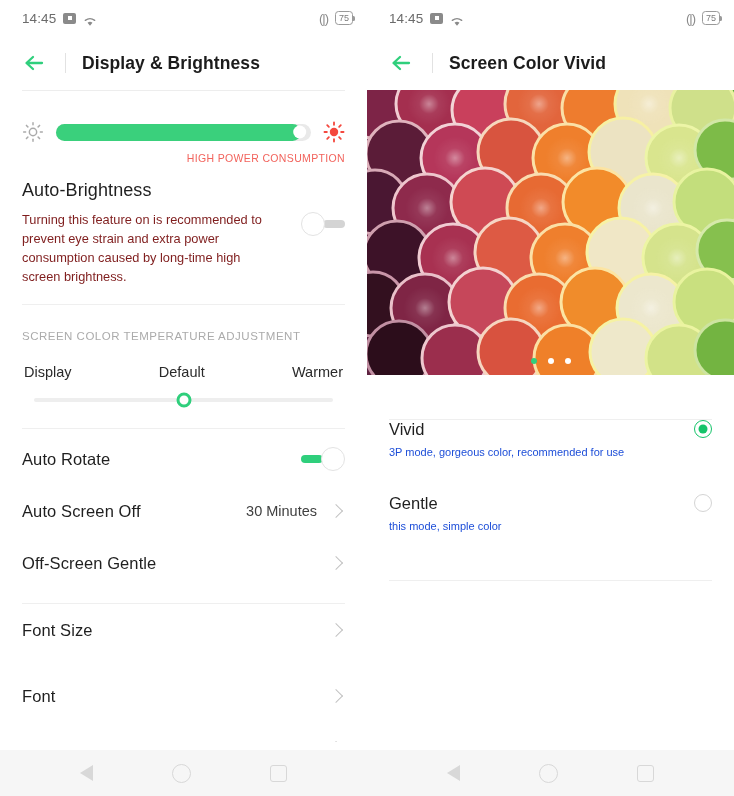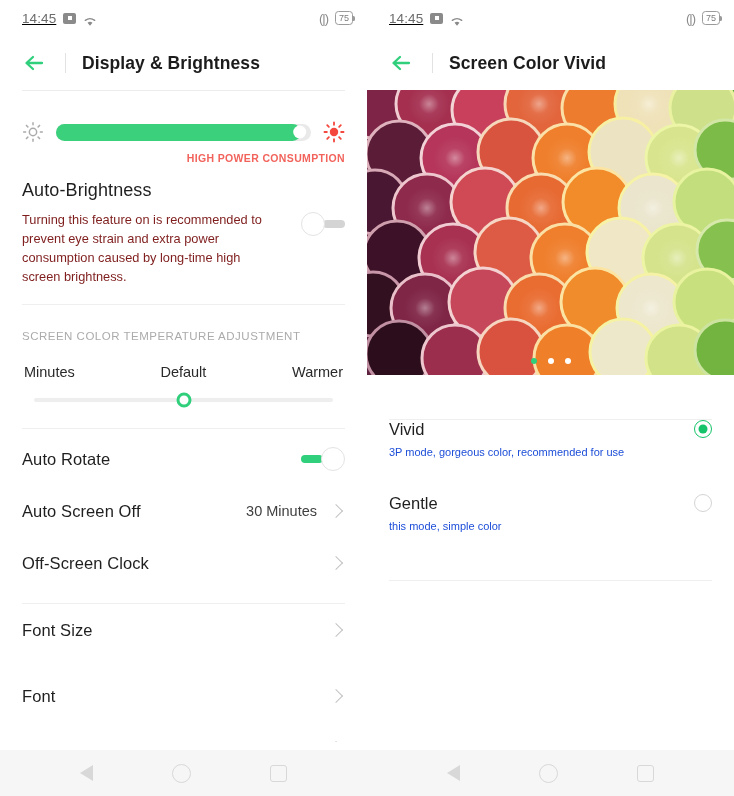--- a/index.html
+++ b/index.html
@@ -33,21 +33,20 @@
     display: flex;
     align-items: center;
     padding: 0 14px 0 22px;
     box-sizing: border-box;
   }
   .sb-left {
     display: flex;
     align-items: center;
     gap: 7px;
     flex: 1;
-    text-decoration: underline;
   }
   .sb-right {
     display: flex;
     align-items: center;
     gap: 7px;
   }
   .sb-time {
     font-size: 13.5px;
     color: #6b6b6b;
     letter-spacing: .1px;
@@ -156,21 +155,21 @@
     transform: translate(-60%, -50%);
     width: 13px; height: 13px;
     background: #ffffff;
     border-radius: 50%;
   }
   .warn {
     text-align: right;
     padding: 0 22px;
     margin-top: 9px;
     font-size: 10.5px;
-    font-weight: bold;
+    font-weight: normal;
     letter-spacing: .35px;
     color: #f2635c;
   }
 
   
   .ab-block {
     display: flex;
     align-items: flex-start;
     padding: 0 22px;
     margin-top: 16px;
@@ -468,21 +467,21 @@
         <span class="bar"></span>
         <span class="knob"></span>
       </div>
     </div>
 
     <div class="divider" style="margin-top:18px;"></div>
 
     <div class="section-label">SCREEN COLOR TEMPERATURE ADJUSTMENT</div>
 
     <div class="temp-labels">
-      <span>Minutes</span>
+      <span>Display</span>
       <span>Default</span>
       <span>Warmer</span>
     </div>
     <div class="temp-slider-wrap">
       <div class="temp-track">
         <span class="temp-thumb"></span>
       </div>
     </div>
 
     <div class="divider" style="margin-top:26px;"></div>
@@ -495,21 +494,21 @@
       </span>
     </div>
 
     <div class="row">
       <span class="row-label">Auto Screen Off</span>
       <span class="row-value">30 Minutes</span>
       <span class="chev"></span>
     </div>
 
     <div class="row">
-      <span class="row-label">Off-Screen Clock</span>
+      <span class="row-label">Off-Screen Gentle</span>
       <span class="chev"></span>
     </div>
 
     <div class="divider" style="margin-top:14px;"></div>
 
     <div class="row">
       <span class="row-label">Font Size</span>
       <span class="chev"></span>
     </div>
 

